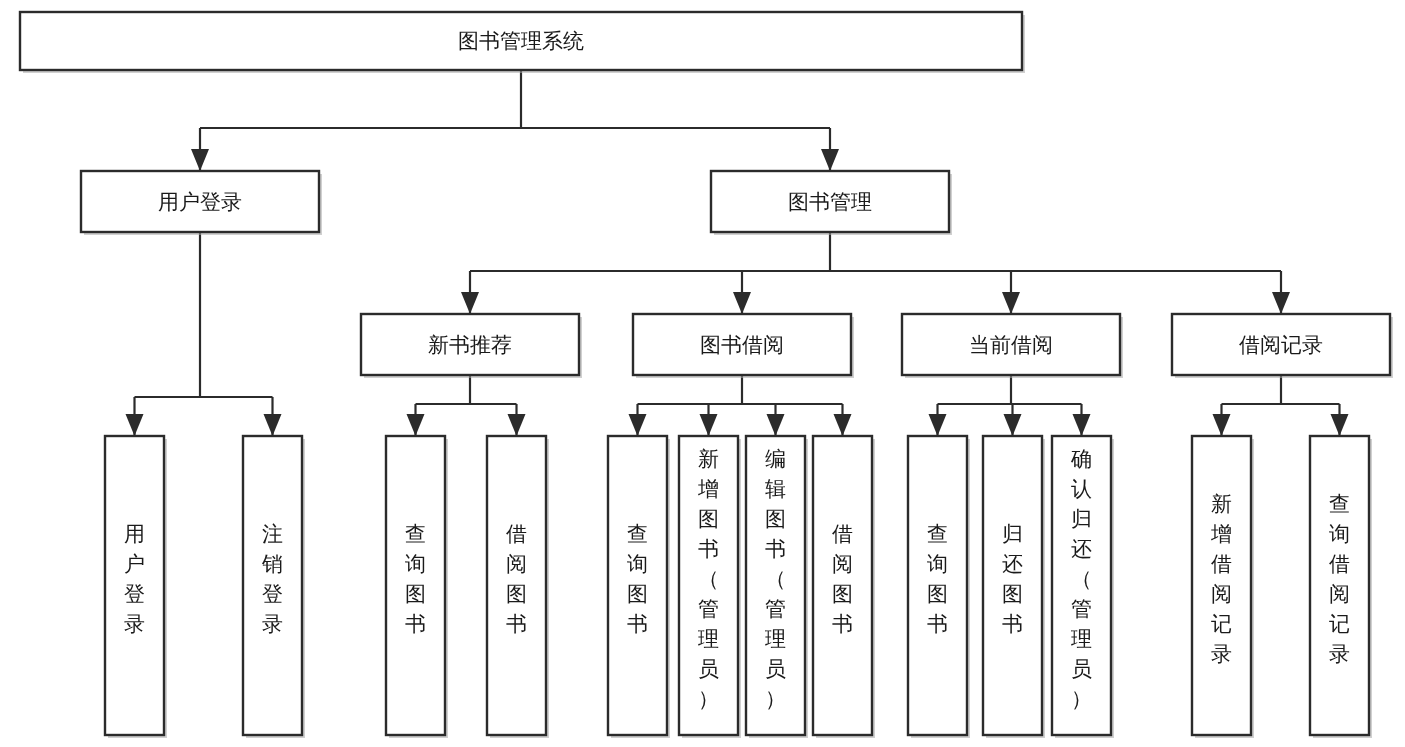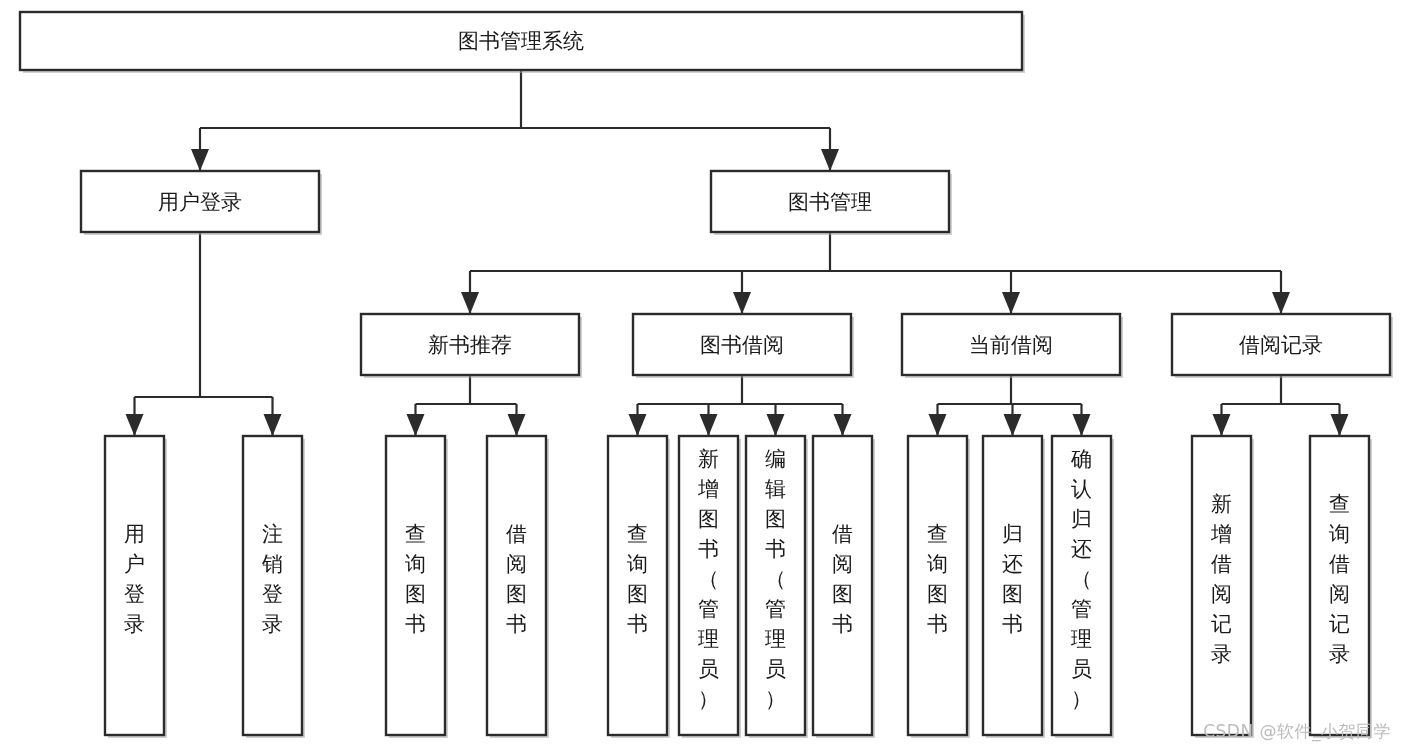--- a/index.html
+++ b/index.html
@@ -224,14 +224,13 @@
           <rect x="1192" y="436" width="59" height="299" class="node-box"></rect>
           <text x="1221.5" y="510.5" class="node-label-vert"><tspan x="1221.5" dy="0">新</tspan><tspan x="1221.5" dy="30">增</tspan><tspan x="1221.5" dy="30">借</tspan><tspan x="1221.5" dy="30">阅</tspan><tspan x="1221.5" dy="30">记</tspan><tspan x="1221.5" dy="30">录</tspan></text>
         </g>
         <g>
           <rect x="1313" y="439" width="59" height="299" class="node-shadow"></rect>
           <rect x="1310" y="436" width="59" height="299" class="node-box"></rect>
           <text x="1339.5" y="510.5" class="node-label-vert"><tspan x="1339.5" dy="0">查</tspan><tspan x="1339.5" dy="30">询</tspan><tspan x="1339.5" dy="30">借</tspan><tspan x="1339.5" dy="30">阅</tspan><tspan x="1339.5" dy="30">记</tspan><tspan x="1339.5" dy="30">录</tspan></text>
         </g>
       </g>
   </svg>
-  <div class="watermark">CSDN @软件_小贺同学</div>
 </div>
 
 </body></html>

